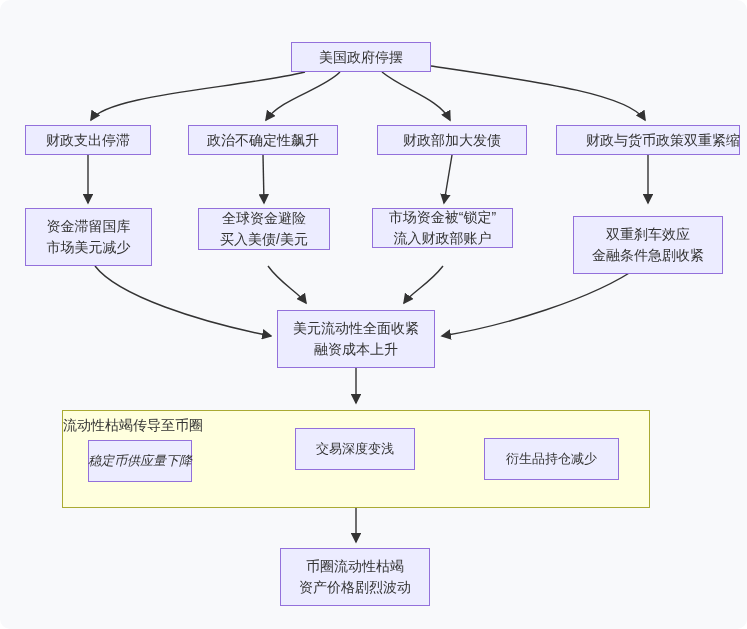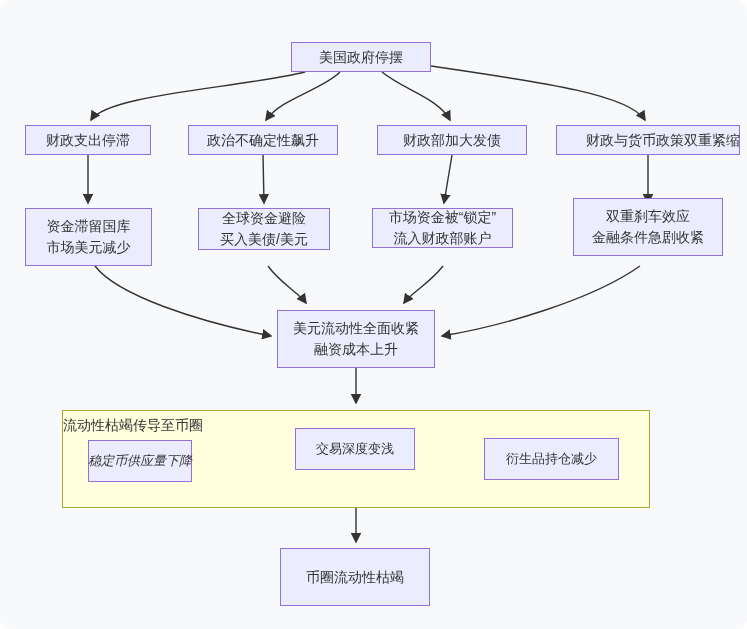--- a/index.html
+++ b/index.html
@@ -105,21 +105,21 @@
   <div class="node" style="left:198px; top:208px; width:132px; height:42px;">
     <span>全球资金避险</span>
     <span>买入美债/美元</span>
   </div>
 
   <div class="node" style="left:372px; top:208px; width:141px; height:40px;">
     <span>市场资金被“锁定”</span>
     <span>流入财政部账户</span>
   </div>
 
-  <div class="node" style="left:573px; top:198px; width:150px; height:58px;">
+  <div class="node" style="left:573px; top:216px; width:150px; height:58px;">
     <span>双重刹车效应</span>
     <span>金融条件急剧收紧</span>
   </div>
 
   <div class="node" style="left:277px; top:310px; width:158px; height:58px;text-align:center;">
     <span>美元流动性全面收紧</span>
     <span>融资成本上升</span>
   </div>
 
   <div class="subgraph" style="left:62px; top:410px; width:588px; height:98px;">
@@ -127,15 +127,16 @@
   </div>
 
   <div class="node sub-node" style="left:88px; top:440px; width:104px; height:42px;font-style:italic;">稳定币供应量下降</div>
 
   <div class="node sub-node" style="left:295px; top:428px; width:120px; height:42px;">交易深度变浅</div>
 
   <div class="node sub-node" style="left:484px; top:438px; width:135px; height:42px;">衍生品持仓减少</div>
 
   <div class="node" style="left:280px; top:548px; width:150px; height:58px;">
     <span>币圈流动性枯竭</span>
+    <span>资产价格剧烈波动</span>
   </div>
 
 </div>
 
 </body></html>

